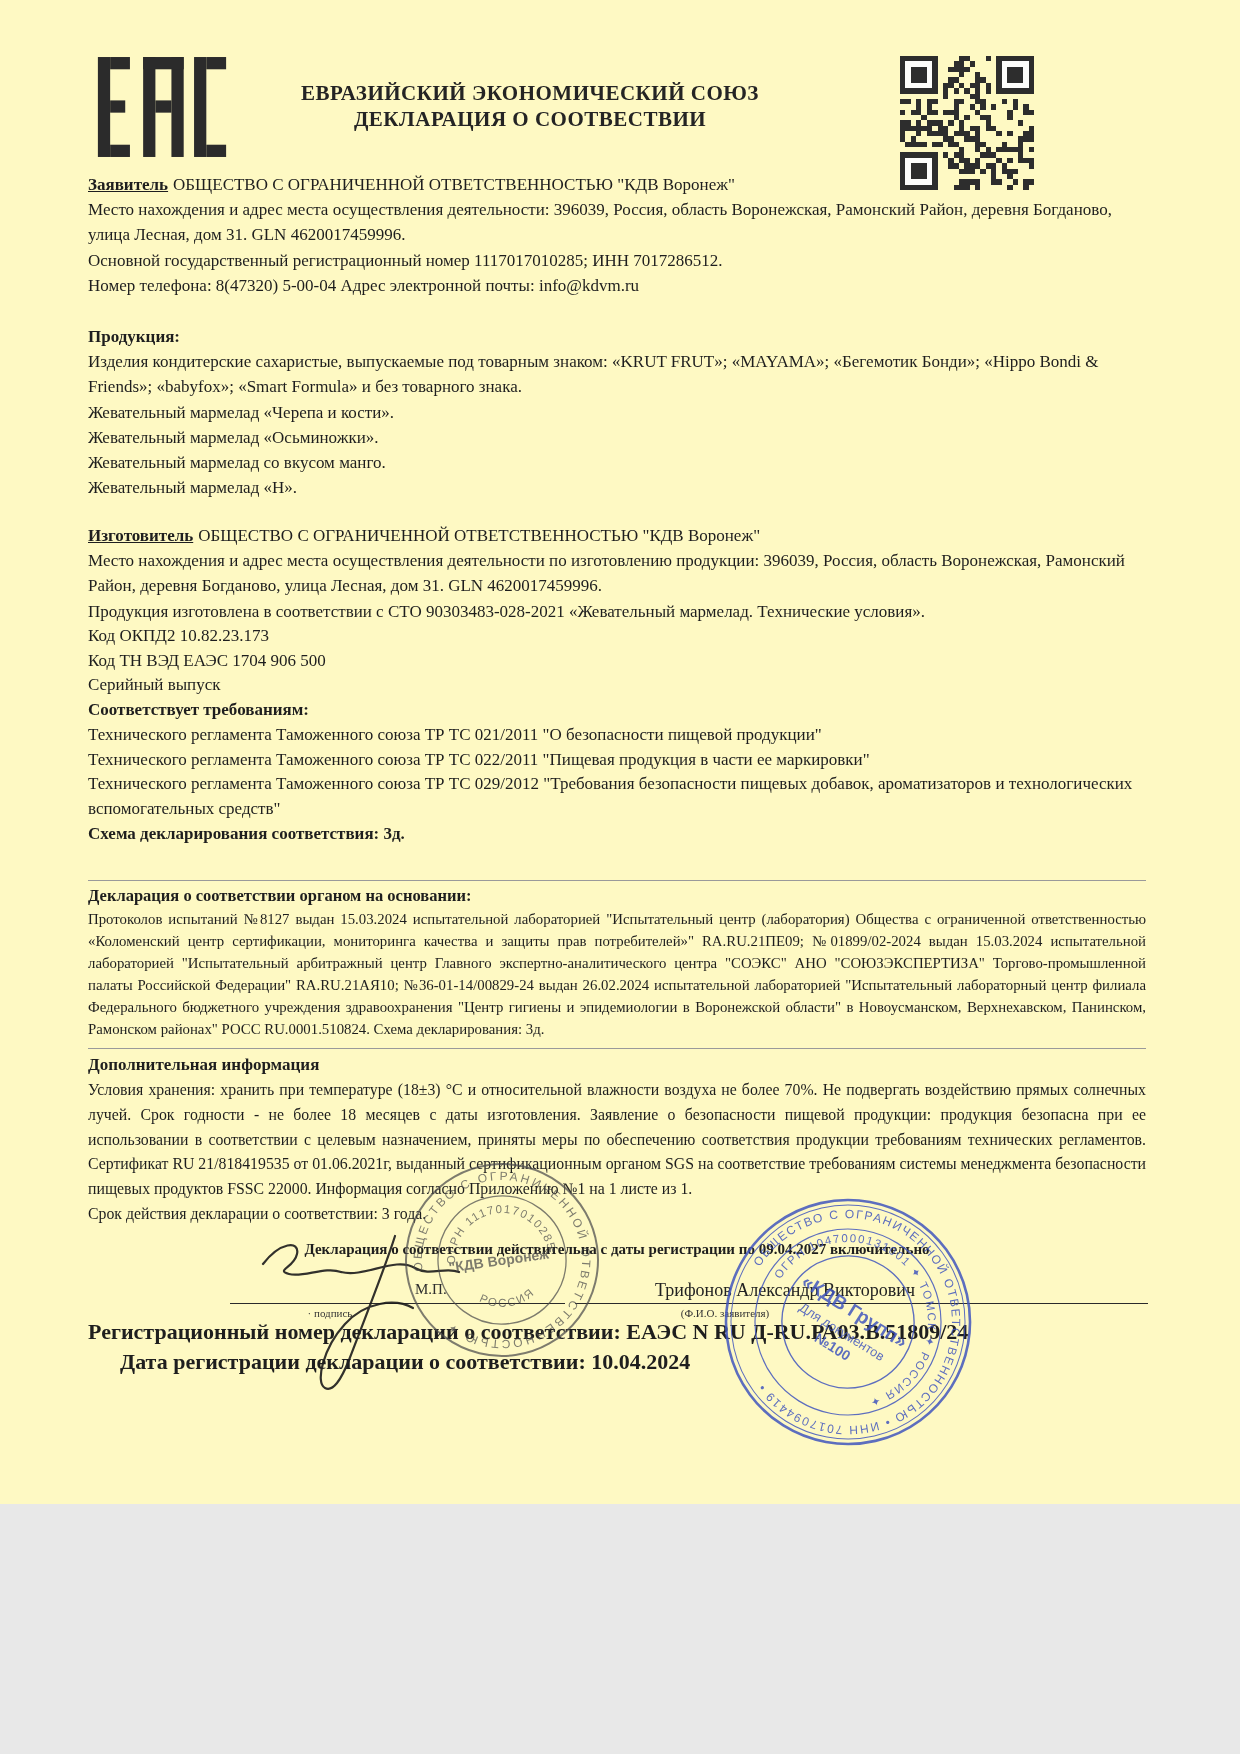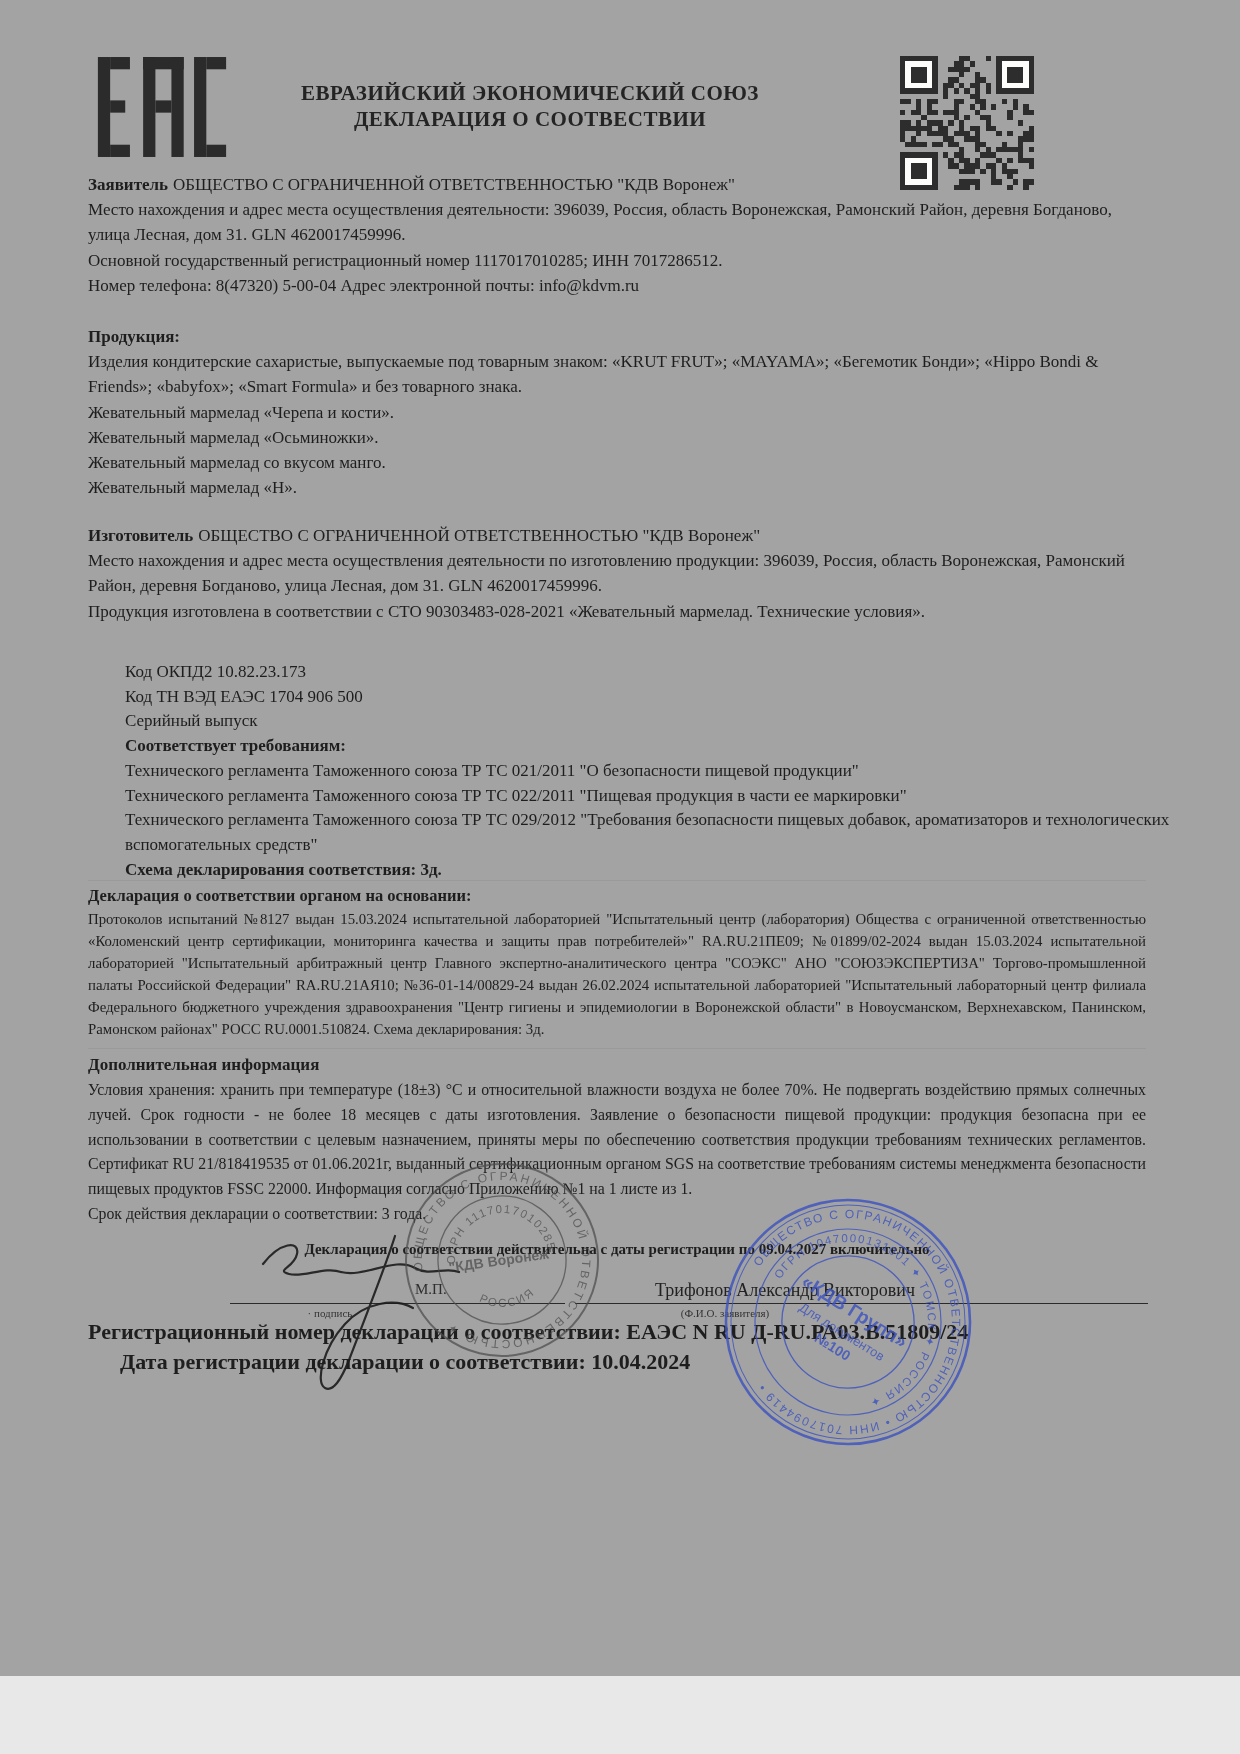--- a/index.html
+++ b/index.html
@@ -1,30 +1,30 @@
 <!DOCTYPE html>
 <html lang="ru"><head>
 <meta charset="utf-8">
 <style>
   html,body{margin:0;padding:0;background:#e8e8e8;}
   .page{
-    position:relative;width:1240px;height:1676px;margin:0 auto;
-    background:#a3a3a3;overflow:hidden;
+    position:relative;width:1240px;height:1504px;margin:0 auto;
+    background:#fef9c3;overflow:hidden;
     font-family:"Liberation Serif","DejaVu Serif",serif;
     color:#1e1e1e;
   }
   .abs{position:absolute;}
   
   .eac-logo{left:96px;top:54px;width:132px;height:106px;}
   .doc-title{left:240px;top:80px;width:580px;text-align:center;
     font-size:21px;font-weight:bold;letter-spacing:.5px;line-height:26px;color:#242424;}
   .qr{left:900px;top:56px;width:134px;height:134px;}
   
   .block{left:88px;width:1058px;font-size:17px;line-height:25.2px;}
-  .lead{font-weight:bold;margin-right:5px;}
+  .lead{font-weight:bold;margin-right:5px;text-decoration:underline;}
   .bold{font-weight:bold;}
   .codes-block{line-height:24.7px;}
   .hr{left:88px;width:1058px;height:0;border-top:1px solid #9a9a9a;}
   .just{text-align:justify;}
   .basis-para{font-size:14.8px;line-height:22px;}
   .basis-head{font-size:16.5px;font-weight:bold;line-height:24px;}
   .addl-head{font-size:17px;font-weight:bold;line-height:26px;}
   .addl-para{font-size:15.8px;line-height:24.8px;}
   .validity{font-size:15px;font-weight:bold;text-align:center;}
   .reg-line{font-size:22px;font-weight:bold;line-height:28px;}
@@ -280,21 +280,21 @@
     <div>Жевательный мармелад со вкусом манго.</div>
     <div>Жевательный мармелад «Н».</div>
   </div>
 
   <div class="abs block" style="top:523px;">
     <div><span class="lead">Изготовитель</span><span>ОБЩЕСТВО С ОГРАНИЧЕННОЙ ОТВЕТСТВЕННОСТЬЮ "КДВ Воронеж"</span></div>
     <div>Место нахождения и адрес места осуществления деятельности по изготовлению продукции: 396039, Россия, область Воронежская, Рамонский Район, деревня Богданово, улица Лесная, дом 31. GLN 4620017459996.</div>
     <div>Продукция изготовлена в соответствии с СТО 90303483-028-2021 «Жевательный мармелад. Технические условия».</div>
   </div>
 
-  <div class="abs block codes-block" style="top:660px;margin-left:37px;">
+  <div class="abs block codes-block" style="top:624px;">
     <div>Код ОКПД2 10.82.23.173</div>
     <div>Код ТН ВЭД ЕАЭС 1704 906 500</div>
     <div>Серийный выпуск</div>
     <div class="bold">Соответствует требованиям:</div>
     <div>Технического регламента Таможенного союза ТР ТС 021/2011 "О безопасности пищевой продукции"</div>
     <div>Технического регламента Таможенного союза ТР ТС 022/2011 "Пищевая продукция в части ее маркировки"</div>
     <div>Технического регламента Таможенного союза ТР ТС 029/2012 "Требования безопасности пищевых добавок, ароматизаторов и технологических вспомогательных средств"</div>
     <div class="bold">Схема декларирования соответствия: 3д.</div>
   </div>
 

